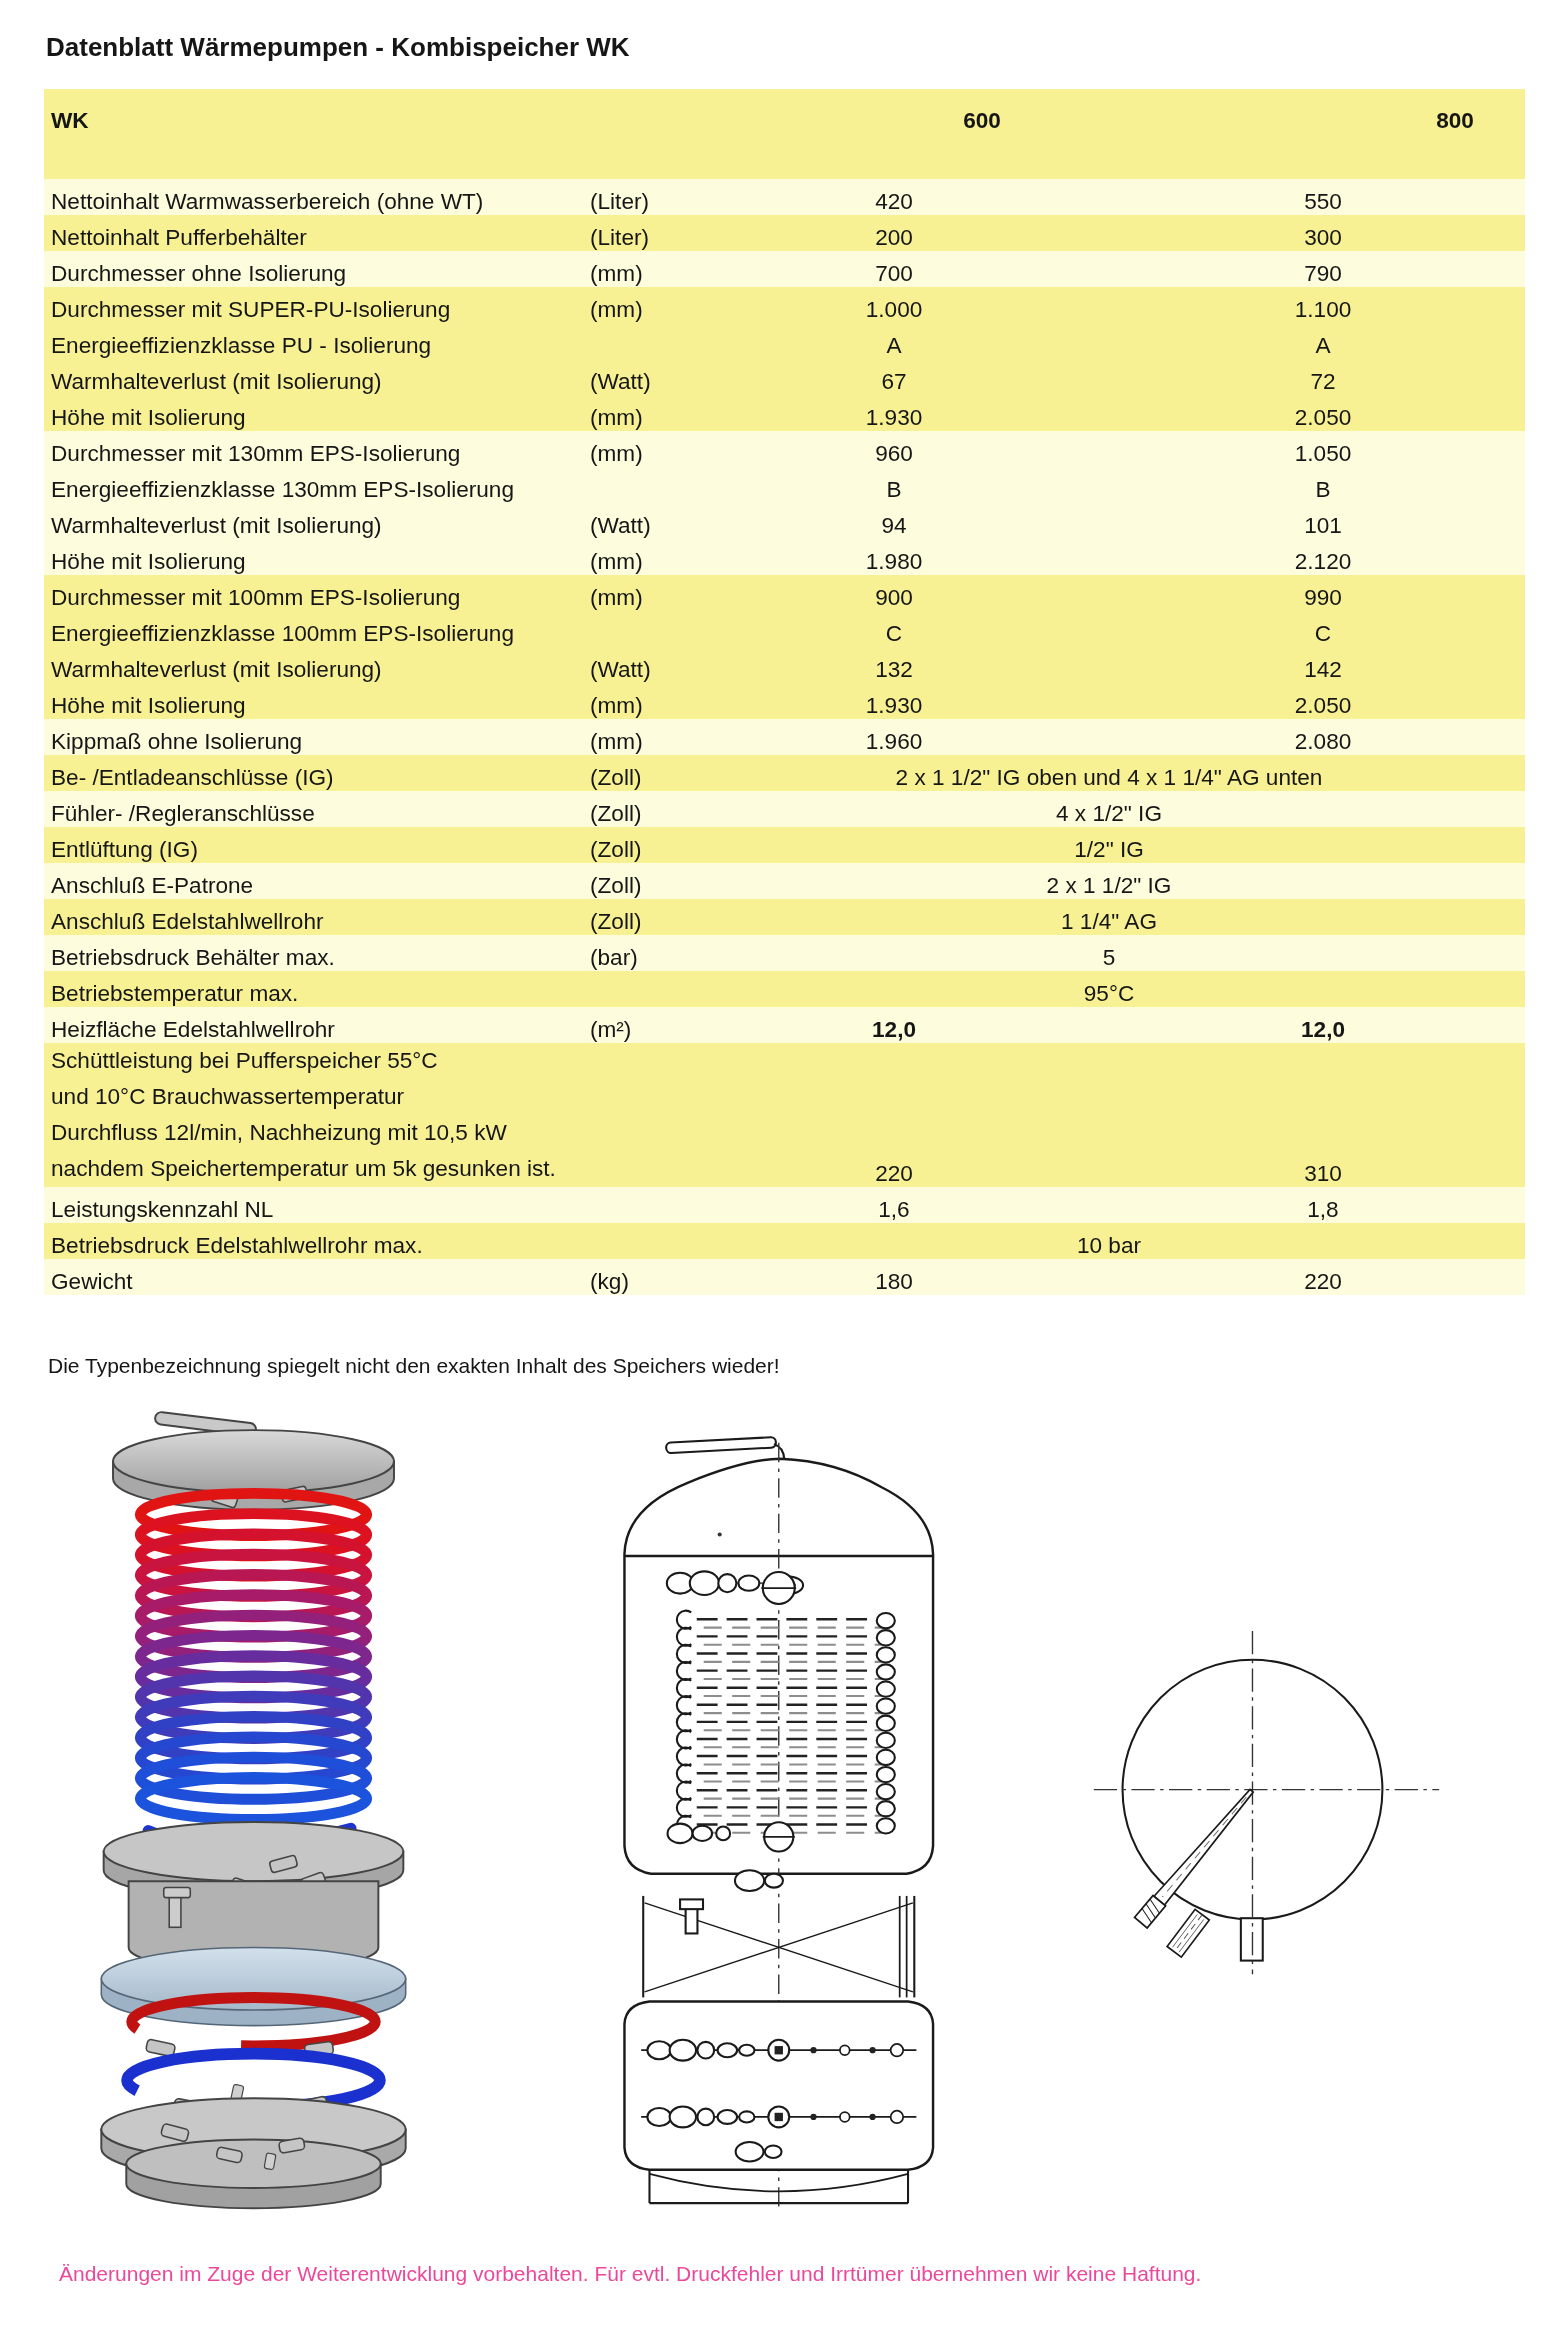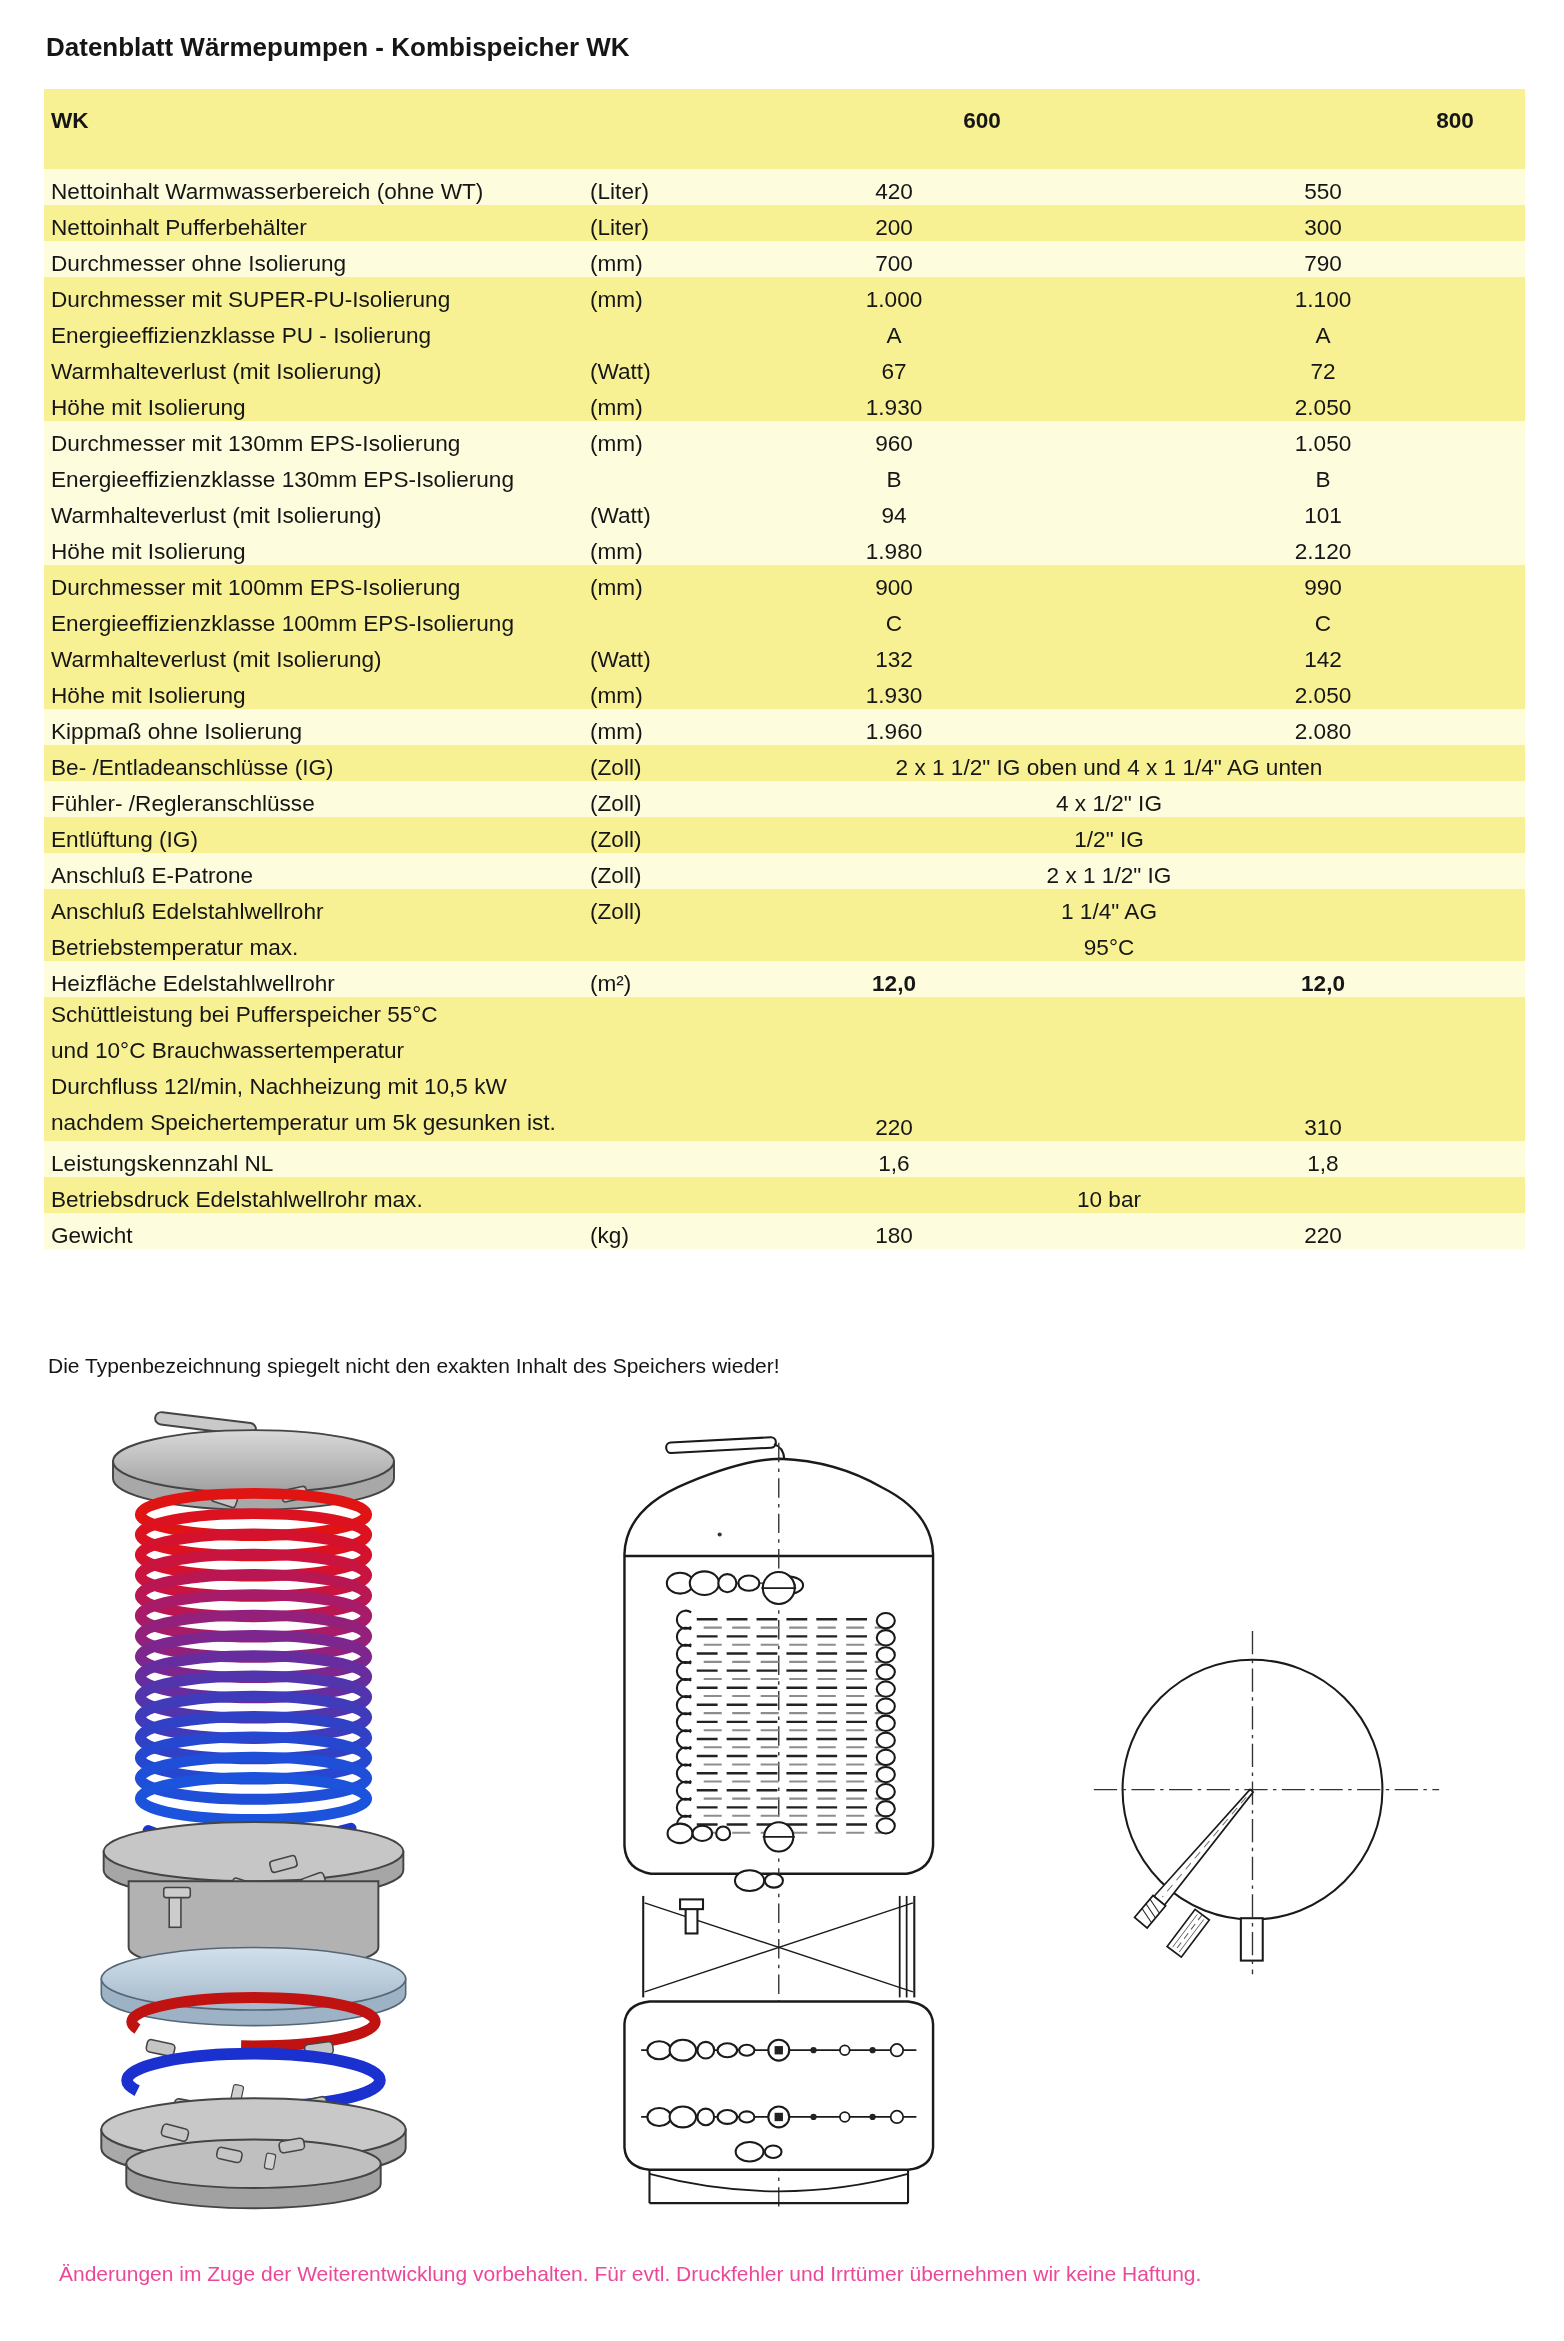--- a/index.html
+++ b/index.html
@@ -1,20 +1,20 @@
 <!DOCTYPE html>
 <html style="--row-bright: #f7f194; --row-pale: #fdfcdd;font-size:12.5px"><head>
 <meta charset="utf-8">
 <style>
   html,body{margin:0;padding:0;background:#ffffff;}
   .page{position:relative;width:1564px;height:2342px;background:#ffffff;overflow:hidden;
         font-family:"Liberation Sans",sans-serif;color:#161616;}
   .title{position:absolute;left:46px;top:32px;font-size:26px;font-weight:700;margin:0;}
   .spec-table{position:absolute;left:44px;top:89px;width:1481px;}
-  .thead{display:flex;align-items:flex-start;height:80px;padding-top:19px;box-sizing:border-box;
+  .thead{display:flex;align-items:flex-start;height:90px;padding-top:19px;box-sizing:border-box;
          font-weight:700;font-size:22.6px;gap:44px;}
   .trow{display:flex;align-items:flex-end;min-height:36px;font-size:22.6px;}
   .bright{background:var(--row-bright,#f7f194);}
   .pale{background:var(--row-pale,#fdfcdd);}
   .c{flex:none;}
   .c.label{width:546px;padding-left:7px;box-sizing:border-box;}
   .c.unit{width:145px;}
   .c.v600{width:234px;margin-left:42px;text-align:center;}
   .c.v800{width:234px;margin-left:195px;text-align:center;}
   .c.vspan{width:664px;margin-left:42px;text-align:center;}
@@ -176,20 +176,26 @@
     <div class="c label">Anschluß E-Patrone</div>
     <div class="c unit">(Zoll)</div>
 
     <div class="c vspan">2 x 1 1/2" IG</div>
   </div>
         <div class="trow bright">
     <div class="c label">Anschluß Edelstahlwellrohr</div>
     <div class="c unit">(Zoll)</div>
 
     <div class="c vspan">1 1/4" AG</div>
+  </div>
+        <div class="trow pale">
+    <div class="c label">Betriebsdruck Behälter max.</div>
+    <div class="c unit">(bar)</div>
+
+    <div class="c vspan">5</div>
   </div>
         <div class="trow bright">
     <div class="c label">Betriebstemperatur max.</div>
     <div class="c unit"></div>
 
     <div class="c vspan">95°C</div>
   </div>
         <div class="trow pale bold-values">
     <div class="c label">Heizfläche Edelstahlwellrohr</div>
     <div class="c unit">(m²)</div>

